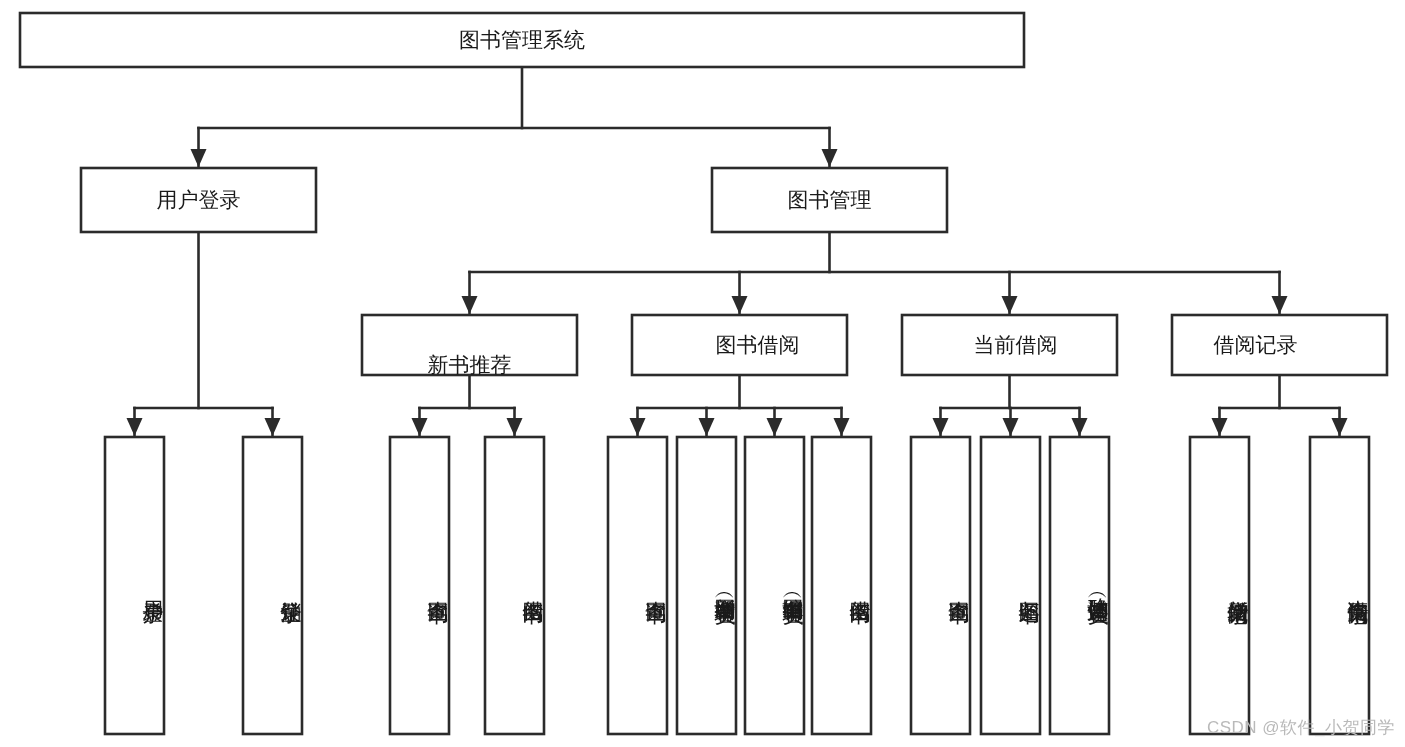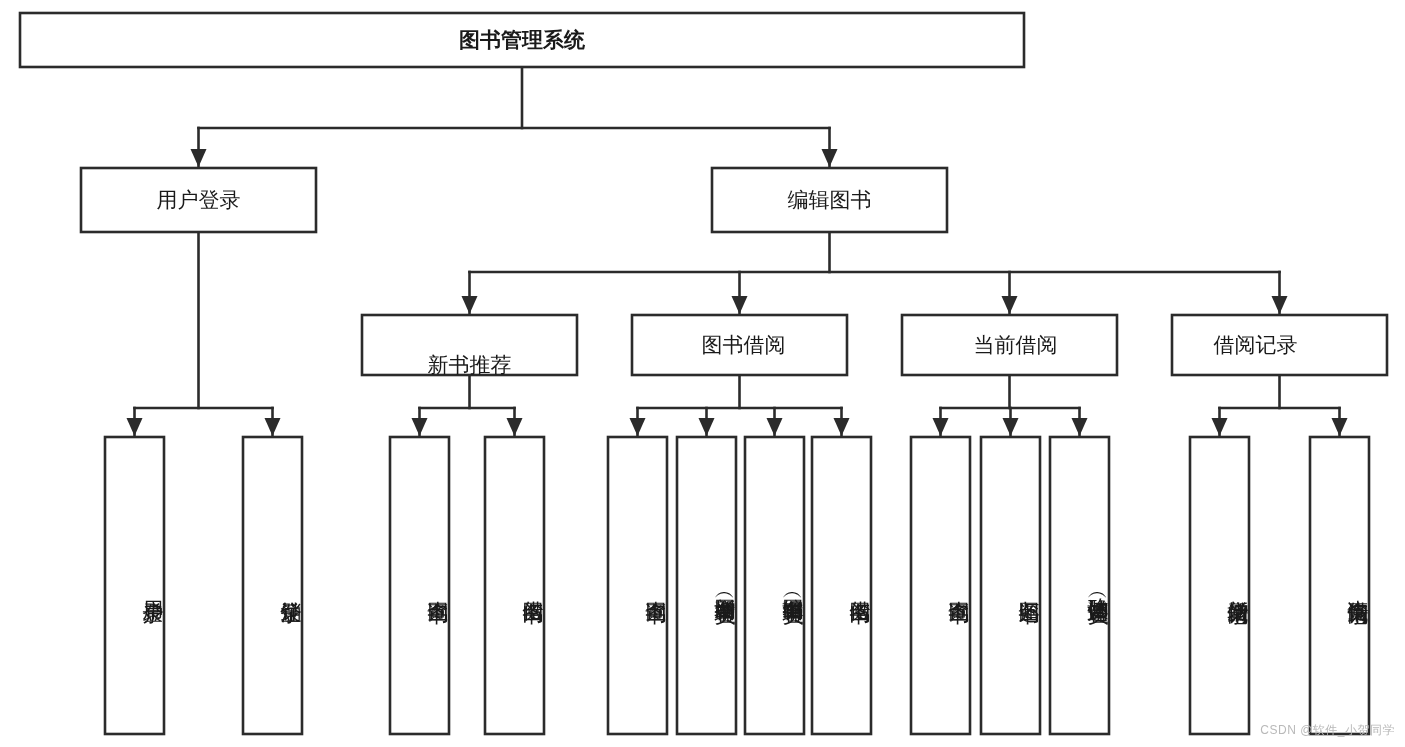--- a/index.html
+++ b/index.html
@@ -65,21 +65,21 @@
     display: flex;
     align-items: center;
     justify-content: center;
     pointer-events: none;
   }
   #watermark {
     position: absolute;
     right: 10px;
     bottom: 8px;
     font-family: "Liberation Sans", "DejaVu Sans", sans-serif;
-    font-size: 12px;
+    font-size: 17px;
     color: #b9b9b9;
     letter-spacing: 0.5px;
     user-select: none;
     margin-left: 48px;
   }
 </style>
 </head>
 <body>
 
 <div id="diagram-root">
@@ -165,25 +165,25 @@
       <rect x="677" y="437" width="59" height="297" rx="0" class="node-box"></rect>
       <rect x="745" y="437" width="59" height="297" rx="0" class="node-box"></rect>
       <rect x="812" y="437" width="59" height="297" rx="0" class="node-box"></rect>
       <rect x="911" y="437" width="59" height="297" rx="0" class="node-box"></rect>
       <rect x="981" y="437" width="59" height="297" rx="0" class="node-box"></rect>
       <rect x="1050" y="437" width="59" height="297" rx="0" class="node-box"></rect>
       <rect x="1190" y="437" width="59" height="297" rx="0" class="node-box"></rect>
       <rect x="1310" y="437" width="59" height="297" rx="0" class="node-box"></rect>
     </svg>
   <div id="label-layer">
-      <div class="hlabel" style="left: 20px; top: 13px; width: 1004px; height: 54px; font-weight: bold;">图书管理系统</div>
+      <div class="hlabel" style="left: 20px; top: 13px; width: 1004px; height: 54px;">图书管理系统</div>
       <div class="hlabel" style="left: 81px; top: 168px; width: 235px; height: 64px;">用户登录</div>
-      <div class="hlabel" style="left: 712px; top: 168px; width: 235px; height: 64px;">编辑图书</div>
+      <div class="hlabel" style="left: 712px; top: 168px; width: 235px; height: 64px;">图书管理</div>
       <div class="hlabel" style="left: 362px; top: 315px; width: 215px; height: 60px; margin-top: 20px;">新书推荐</div>
-      <div class="hlabel" style="left: 636px; top: 315px; width: 215px; height: 60px;">图书借阅</div>
+      <div class="hlabel" style="left: 650px; top: 315px; width: 215px; height: 60px;">图书借阅</div>
       <div class="hlabel" style="left: 902px; top: 315px; width: 227px; height: 60px;">当前借阅</div>
       <div class="hlabel" style="left: 1148px; top: 315px; width: 215px; height: 60px;">借阅记录</div>
       <div class="vlabel" style="left: 105px; top: 447px; width: 59px; height: 277px;">用户登录</div>
       <div class="vlabel" style="left: 243px; top: 447px; width: 59px; height: 277px;">注销登录</div>
       <div class="vlabel" style="left: 390px; top: 447px; width: 59px; height: 277px;">查询图书</div>
       <div class="vlabel" style="left: 485px; top: 447px; width: 59px; height: 277px;">借阅图书</div>
       <div class="vlabel" style="left: 608px; top: 447px; width: 59px; height: 277px;">查询图书</div>
       <div class="vlabel" style="left: 677px; top: 447px; width: 59px; height: 277px;">新增图书（管理员）</div>
       <div class="vlabel" style="left: 745px; top: 447px; width: 59px; height: 277px;">编辑图书（管理员）</div>
       <div class="vlabel" style="left: 812px; top: 447px; width: 59px; height: 277px;">借阅图书</div>

